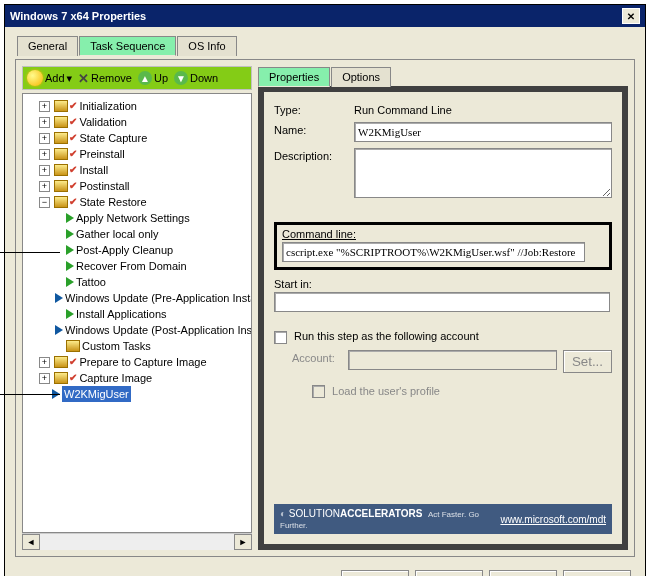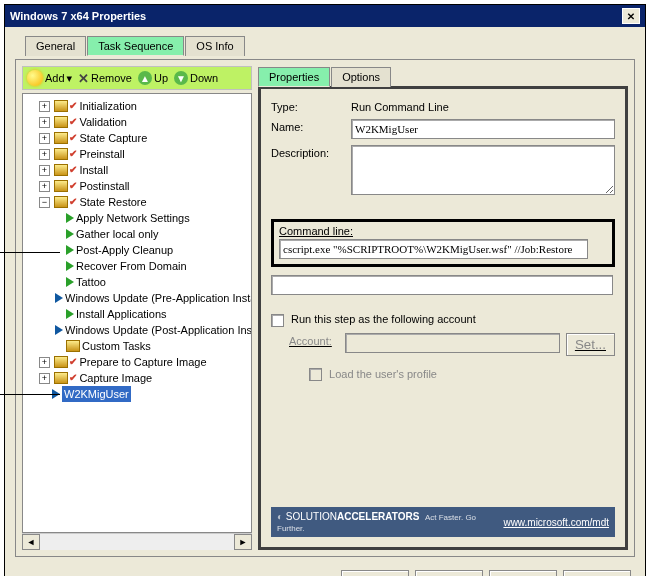--- a/index.html
+++ b/index.html
@@ -1,26 +1,26 @@
 <!DOCTYPE html>
 <html><head>
 <meta charset="utf-8">
 <style>
   body { margin: 0; font-family: Tahoma, sans-serif; font-size: 11px; background: #fff; color: #000; }
   .window { width: 640px; border: 1px solid #000; background: #ece9d8; margin: 4px; position: relative; }
   .titlebar { background: linear-gradient(#0a246a, #a6caf0); background: #0a246a; color: #fff; padding: 3px 5px; display: flex; justify-content: space-between; align-items: center; font-weight: bold; }
   .titlebar .close { background: #ece9d8; color: #000; width: 16px; height: 14px; display: flex; align-items: center; justify-content: center; border: 1px solid #fff; font-family: Arial; font-size: 10px; cursor: pointer; }
-  .outer-tabs { margin: 8px 10px 4px 20px; display: flex; }
+  .outer-tabs { margin: 8px 10px 4px 12px; display: flex; }
   .tab { padding: 3px 10px; border: 1px solid #888; background: #ece9d8; border-bottom: none; margin-right: 1px; position: relative; top: 1px; cursor: pointer; }
   .tab.active { background: #86efac; z-index: 2; border-bottom: 1px solid #ece9d8; }
   .tab.inactive { color: #000; background: #e4e1d0; }
   .content-panel { margin: 0 10px 6px 10px; border: 1px solid #888; background: #ece9d8; padding: 6px; display: flex; gap: 6px; height: 484px; }
 
   .left-col { width: 230px; display: flex; flex-direction: column; }
-  .toolbar { display: flex; align-items: center; gap: 6px; padding: 3px 4px; border: 1px solid #c0c0c0; background: #bef264; }
+  .toolbar { display: flex; align-items: center; gap: 6px; padding: 3px 4px; border: 1px solid #c0c0c0; background: #84cc16; }
   .tb-btn { display: flex; align-items: center; gap: 2px; font-size: 11px; cursor: pointer; }
   .sun { width: 16px; height: 16px; border-radius: 50%; background: radial-gradient(circle at 35% 35%, #fffb8c, #f7b500); box-shadow: 0 0 3px #f7b500; display:inline-block; }
   .xmark { font-weight: bold; font-size: 13px; color: #444; }
   .circle-btn { width: 14px; height: 14px; border-radius:50%; background:#5ab94a; color:#fff; display:inline-flex; align-items:center; justify-content:center; font-size:10px; font-weight:bold;}
 
   .tree-wrap { flex: 1; border: 1px solid #888; background: #fff; overflow: auto; margin-top: 3px; padding: 4px 2px; position: relative; }
   .tree ul { list-style: none; margin: 0; padding-left: 14px; }
   .tree li { white-space: nowrap; line-height: 16px; display: flex; align-items: center; gap: 2px; }
   .tree li > ul { width: 100%; }
   .exp { width: 9px; height: 9px; border: 1px solid #888; display:inline-flex; align-items:center; justify-content:center; font-size:9px; line-height:1; background:#fff; cursor:pointer; margin-right:2px;}
@@ -28,21 +28,21 @@
   .folder { width:12px; height:10px; background: linear-gradient(#fceb8b,#c99418); border:1px solid #9b7000; display:inline-block; }
   .check { color: #d04030; font-weight: bold; font-size: 10px; margin-left:-1px;}
   .arrow-r { width:0; height:0; border-top:5px solid transparent; border-bottom:5px solid transparent; border-left:8px solid #2aa02a; display:inline-block; }
   .arrow-rb { width:0; height:0; border-top:5px solid transparent; border-bottom:5px solid transparent; border-left:8px solid #1058a0; display:inline-block; }
   .selected { background: #316ac5; color: #fff; padding: 0 2px; }
   .scroll-h { height:16px; border-top:1px solid #ccc; background:#eee; display:flex; justify-content:space-between; align-items:center;}
   .scroll-h .sbtn{ width:16px; height:14px; border:1px solid #888; background:#ece9d8; display:flex; align-items:center; justify-content:center; font-size:9px; cursor:pointer;}
 
   .right-col { flex: 1; display: flex; flex-direction: column; }
   .inner-tabs { display: flex; }
-  .inner-panel { border: 3px solid #404040; flex: 1; padding: 10px 10px; background:#ece9d8; overflow:hidden; display:flex; flex-direction:column; }
+  .inner-panel { border: 6px solid #404040; flex: 1; padding: 10px 10px; background:#ece9d8; overflow:hidden; display:flex; flex-direction:column; }
   .form-row { display: flex; align-items: flex-start; margin-bottom: 6px; }
   .form-row label { width: 80px; padding-top:2px;}
   .txt { flex: 1; border: 1px solid #888; background: #fff; padding: 2px 3px; font-family: Tahoma; font-size: 11px; height: 14px; box-shadow: inset 1px 1px #aaa; }
   .txt.tall { height: 44px; }
   .cmd-box { border: 3px solid #000; padding: 3px 23px 5px 5px; margin-top: 18px; text-decoration: underline; }
   .disabled-txt { color: #888; }
   .btn { min-width: 68px; padding: 3px 8px; border: 1px solid #888; background: #ece9d8; cursor: pointer; box-shadow: 1px 1px #fff inset; }
   .btn.dis { color:#888; }
   .buttons-row { display: flex; gap: 6px; justify-content: flex-end; padding: 7px 14px 10px; }
   .footer { margin-top:auto; background:#405a80; color:#fff; padding:4px 6px; display:flex; justify-content:space-between; align-items:center; font-size:10px;}
@@ -230,28 +230,29 @@
           <label>Description:</label>
           <textarea class="txt tall" style=""></textarea>
         </div>
 
         <div class="cmd-box">
           <div style="margin-bottom:2px;">Command line:</div>
           <input class="txt" style="width: 97%;" value="cscript.exe &quot;%SCRIPTROOT%\W2KMigUser.wsf&quot; //Job:Restore">
         </div>
 
         <div style="margin-top:8px;">
+          <div style="margin-bottom:2px;">Start in:</div>
           <input class="txt" style="width: 97%;">
         </div>
 
         <div style="margin-top:18px;">
           <span class="chk"></span>
           <span>Run this step as the following account</span>
         </div>
-        <div class="form-row" style="margin-top:6px; margin-left:18px;text-decoration:underline;">
+        <div class="form-row" style="margin-top:6px; margin-left:18px;">
           <label class="disabled-txt" style="width:56px;">Account:</label>
           <input class="txt" style="flex: 1 1 0%; background: rgb(236, 233, 216);" disabled="">
           <button class="btn dis" style="min-width:46px; margin-left:6px;">Set...</button>
         </div>
         <div style="margin-top:6px; margin-left:18px;padding-left:20px;">
           <span class="chk" style="background:#ece9d8;"></span>
           <span class="disabled-txt">Load the user's profile</span>
         </div>
 
         <div class="footer">

